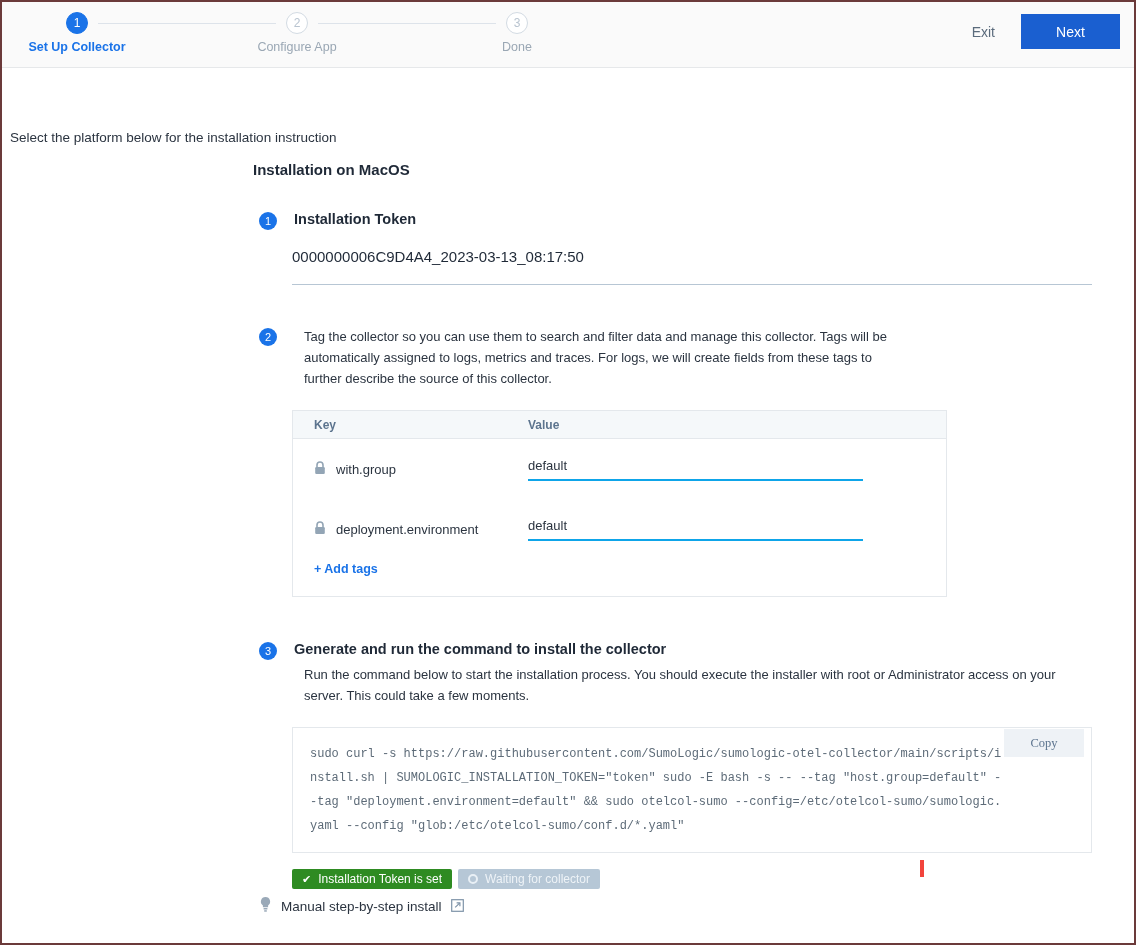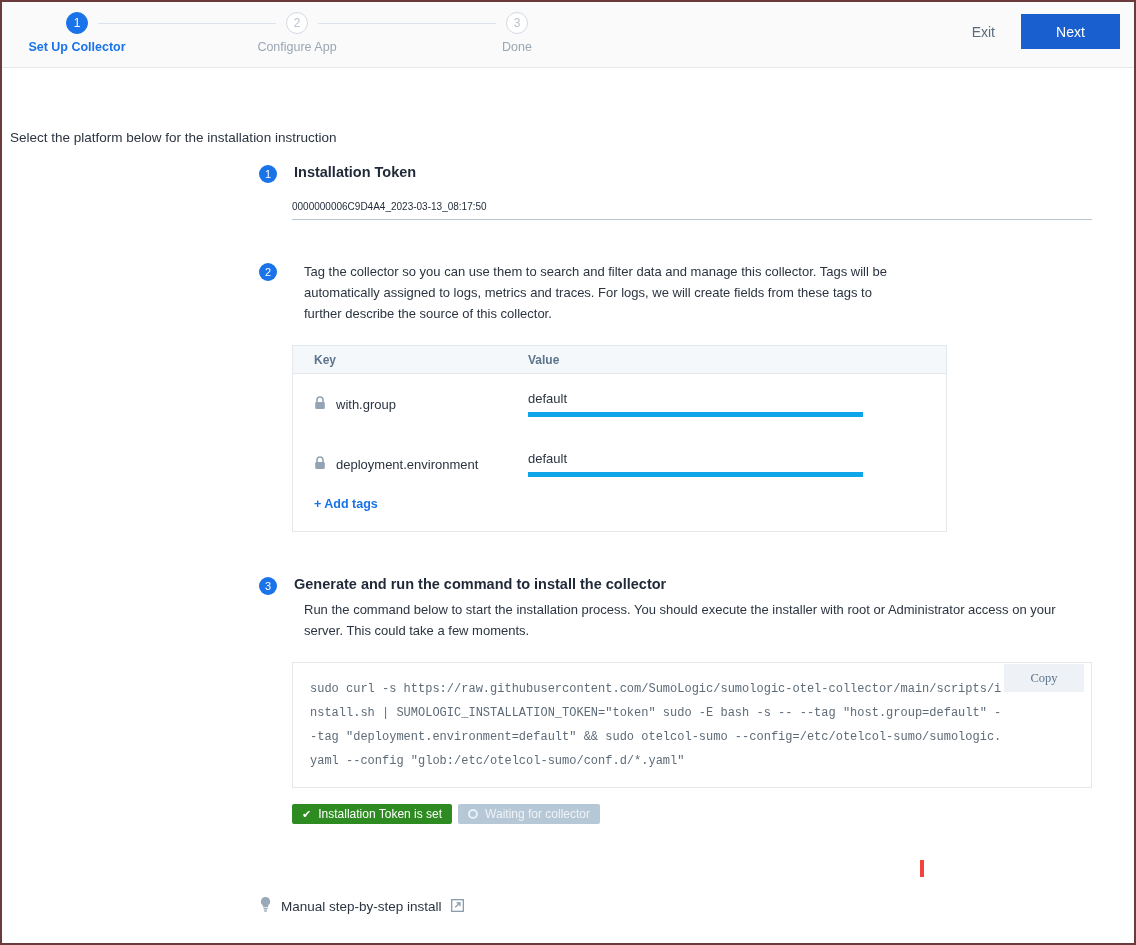--- a/index.html
+++ b/index.html
@@ -148,22 +148,22 @@
     margin: 5px 0 0 12px;
     line-height: 21px;
     max-width: 600px;
   }
 
   
   .token-field {
     margin-top: 19px;
     width: 800px;
     border-bottom: 1px solid #b7c6d4;
-    padding-bottom: 7px;
-    font-size: 10px;
+    padding-bottom: 19px;
+    font-size: 15px;
     color: #1f2937;
     cursor: text;
   }
 
   
   .tags-table {
     margin-top: 21px;
     width: 655px;
     border: 1px solid #e4e8ec;
     background: #ffffff;
@@ -192,21 +192,21 @@
     align-items: center;
     gap: 10px;
     width: 235px;
     padding-left: 21px;
     font-size: 13px;
     color: #2b3440;
   }
   .lock-icon { display: block; }
   .tag-val-wrap { width: 335px; }
   .tag-val {
-    border-bottom: 5px solid #0ea5e9;
+    border-bottom: 2px solid #0ea5e9;
     padding-bottom: 6px;
     font-size: 13px;
     color: #2b3440;
     cursor: text;
   }
   .add-tags {
     font-size: 12.5px;
     font-weight: bold;
     color: #1a73e8;
     padding: 0 0 20px 21px;
@@ -322,20 +322,21 @@
     <div class="header-actions">
       <div class="exit-link">Exit</div>
       <button class="next-button">Next</button>
     </div>
   </div>
 
   <div class="intro">Select the platform below for the installation instruction</div>
 
   <div class="content">
 
+    <h2 class="platform-title">Installation on MacOS</h2>
 
     <div class="section">
       <div class="sec-num">1</div>
       <div class="sec-body">
         <h3 class="sec-title">Installation Token</h3>
         <div class="token-field">0000000006C9D4A4_2023-03-13_08:17:50</div>
       </div>
     </div>
 
     <div class="section" style="margin-top:41px;">

